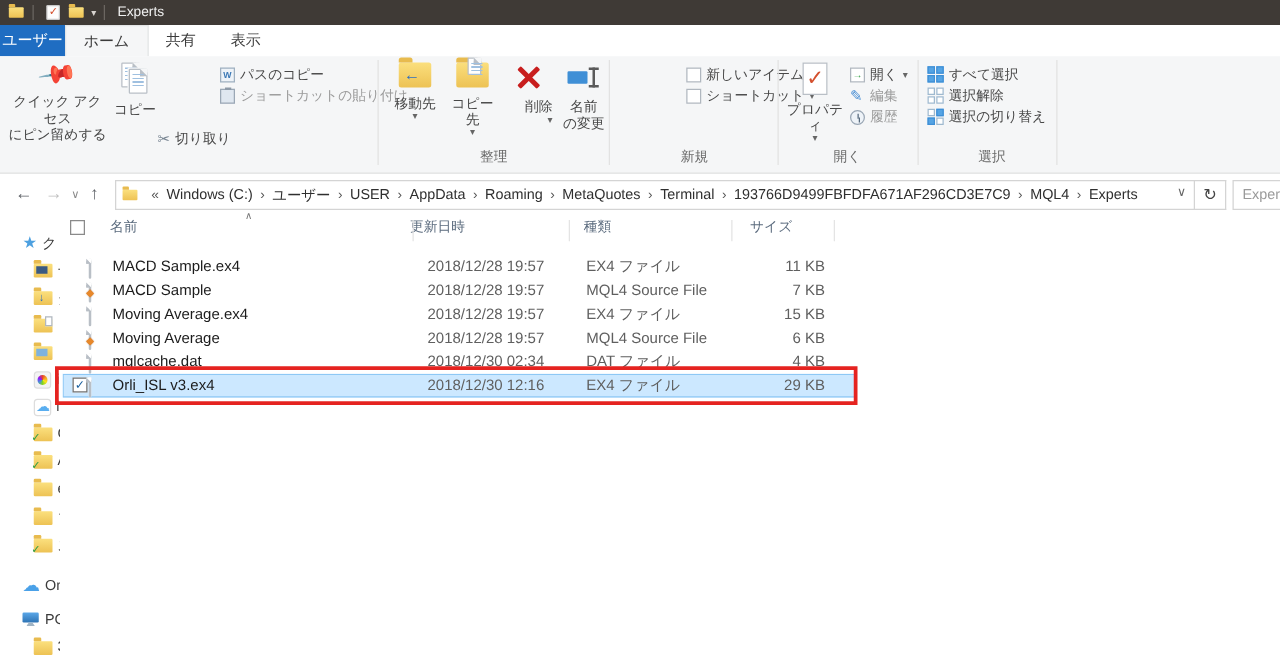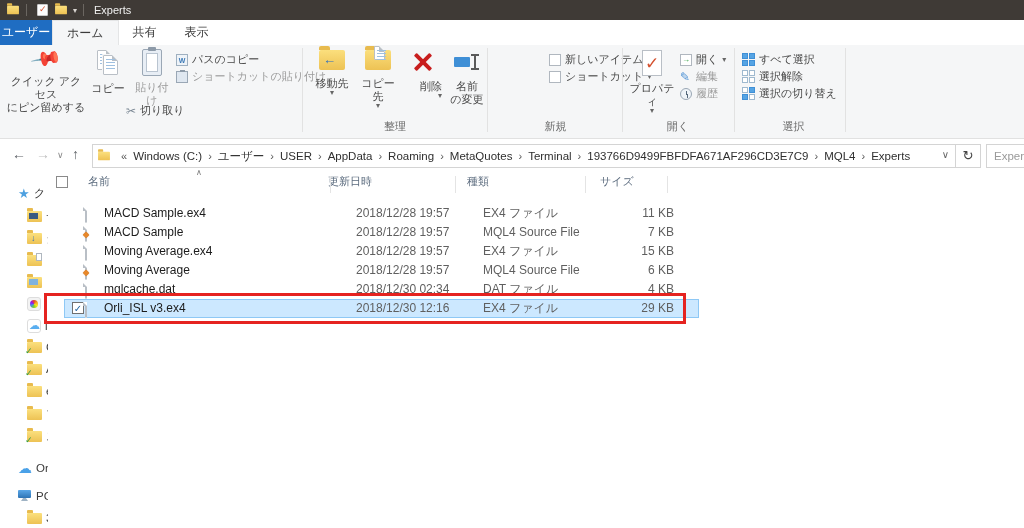--- a/index.html
+++ b/index.html
@@ -116,21 +116,21 @@
   .pcmon::before { content:""; position:absolute; left:0; top:0; width:13px; height:8px; background:linear-gradient(#5aa7e8,#2e74b5); border-radius:1px; }
   .pcmon::after { content:""; position:absolute; left:3px; top:8px; width:7px; height:3px; background:#9fb3c4; clip-path:polygon(30% 0,70% 0,100% 100%,0 100%); }
 
   
   .listpane { position:absolute; left:48px; top:0; width:976px; height:356px; }
   .lh { position:absolute; top:2px; height:22px; font-size:11px; color:#5b6b7e; }
   .hdr-sep { position:absolute; top:4px; width:1px; height:17px; background:#e4e4e4; }
   .sort-caret { position:absolute; left:148px; top:-4px; font-size:8px; color:#777; }
   .cb { position:absolute; width:12px; height:12px; border:1px solid #8a8a8a; background:#fff; top:4px; left:8px; }
   .rows { position:absolute; left:0; top:32px; width:976px; }
-  .frow { position:absolute; left:16px; width:635px; height:19px; line-height:19px; font-size:12px; }
+  .frow { position:absolute; left:2px; width:635px; height:19px; line-height:19px; font-size:12px; }
   .frow .name { position:absolute; left:40px; color:#1c1c1c; }
   .frow .date { position:absolute; left:292px; color:#5f5f5f; }
   .frow .type { position:absolute; left:419px; color:#5f5f5f; }
   .frow .size { position:absolute; left:520px; width:90px; text-align:right; color:#5f5f5f; }
   .frow .ficon { position:absolute; left:21px; top:2px; }
   .fdoc { position:relative; width:11px; height:14px; background:#fff; border:1px solid #b9bfc6; border-radius:1px; }
   .fdoc::before { content:""; position:absolute; right:-1px; top:-1px; border:2px solid #fff; border-left-color:#b9bfc6; border-bottom-color:#b9bfc6; }
   .fdoc-mql::after { content:"◆"; position:absolute; left:-3px; bottom:-3px; font-size:8px; color:#e8882a; text-shadow:0 0 1px #b35f12; }
   .row-selected { background:#cce8ff; box-shadow:0 0 0 1px #8ec8f5 inset; }
   .row-cb { position:absolute; left:8px; top:3px; width:12px; height:12px; border:1px solid #707070; background:#fff; font-size:10px; line-height:11px; text-align:center; color:#1a5f9e; }
@@ -175,28 +175,20 @@
           <span class="doc d1">
               <span class="lines"></span>
             </span>
           <span class="doc d2">
               <span class="lines"></span>
             </span>
         </span>
       </div>
       <div class="lbl" style="margin-top:6px;">コピー</div>
     </div>
-    <div class="big-btn" style="left:130px; width:44px;">
-      <div class="icon-c" style="margin-top:2px;">
-          <span class="ic-paste">
-            <span class="inner"></span>
-          </span>
-        </div>
-      <div class="lbl dim" style="margin-top:5px;">貼り付け</div>
-    </div>
     <div class="small-item" style="left:126px; top:58px;">
       <span style="color:#7a8794; font-size:12px;">✂</span>
       <span>切り取り</span>
     </div>
     <div class="small-item" style="left:176px; top:7px;">
       <span class="mini mini-path">W</span>
       <span>パスのコピー</span>
     </div>
     <div class="small-item" style="left:176px; top:24px;">
       <span class="mini mini-paste"></span>

